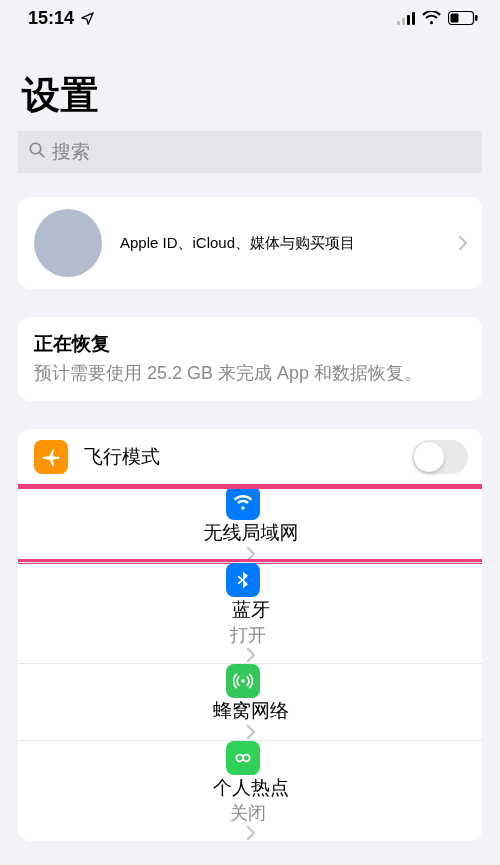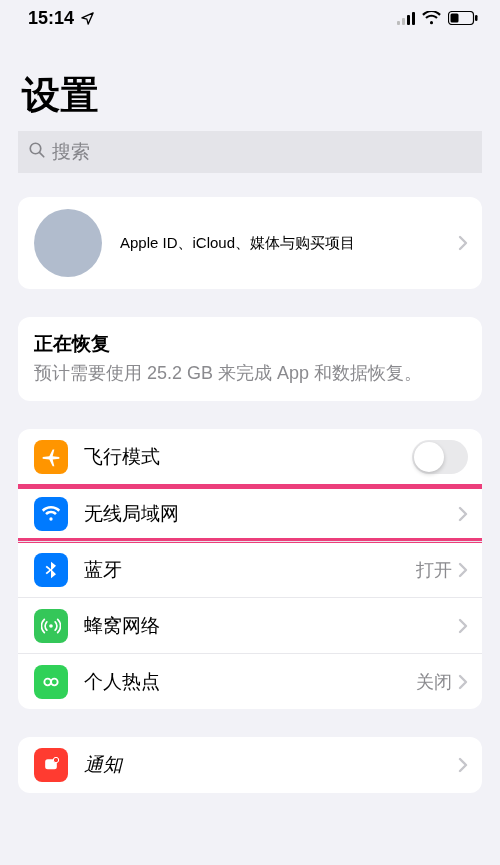--- a/index.html
+++ b/index.html
@@ -52,21 +52,21 @@
   }
   .search input {
     border: none; background: transparent; flex: 1;
     font-size: 19px; color: #000; outline: none;
   }
   .search input::placeholder { color: #848489; }
 
   
   .group { margin: 28px 18px 0 18px; background: #fff; border-radius: 12px; overflow: hidden; }
   .group.first { margin-top: 24px; }
-  .group .row + .row { border-top: 1px solid #e8e8ec; }
+  .group .row + .row { border-top: 1px solid #e8e8ec; flex-direction: column; }
 
   .row {
     display: flex;
     align-items: center;
     min-height: 56px;
     padding: 0 14px 0 16px;
     position: relative;
     justify-content: center;
   }
   .row .label { font-size: 19px; flex: 1; }

